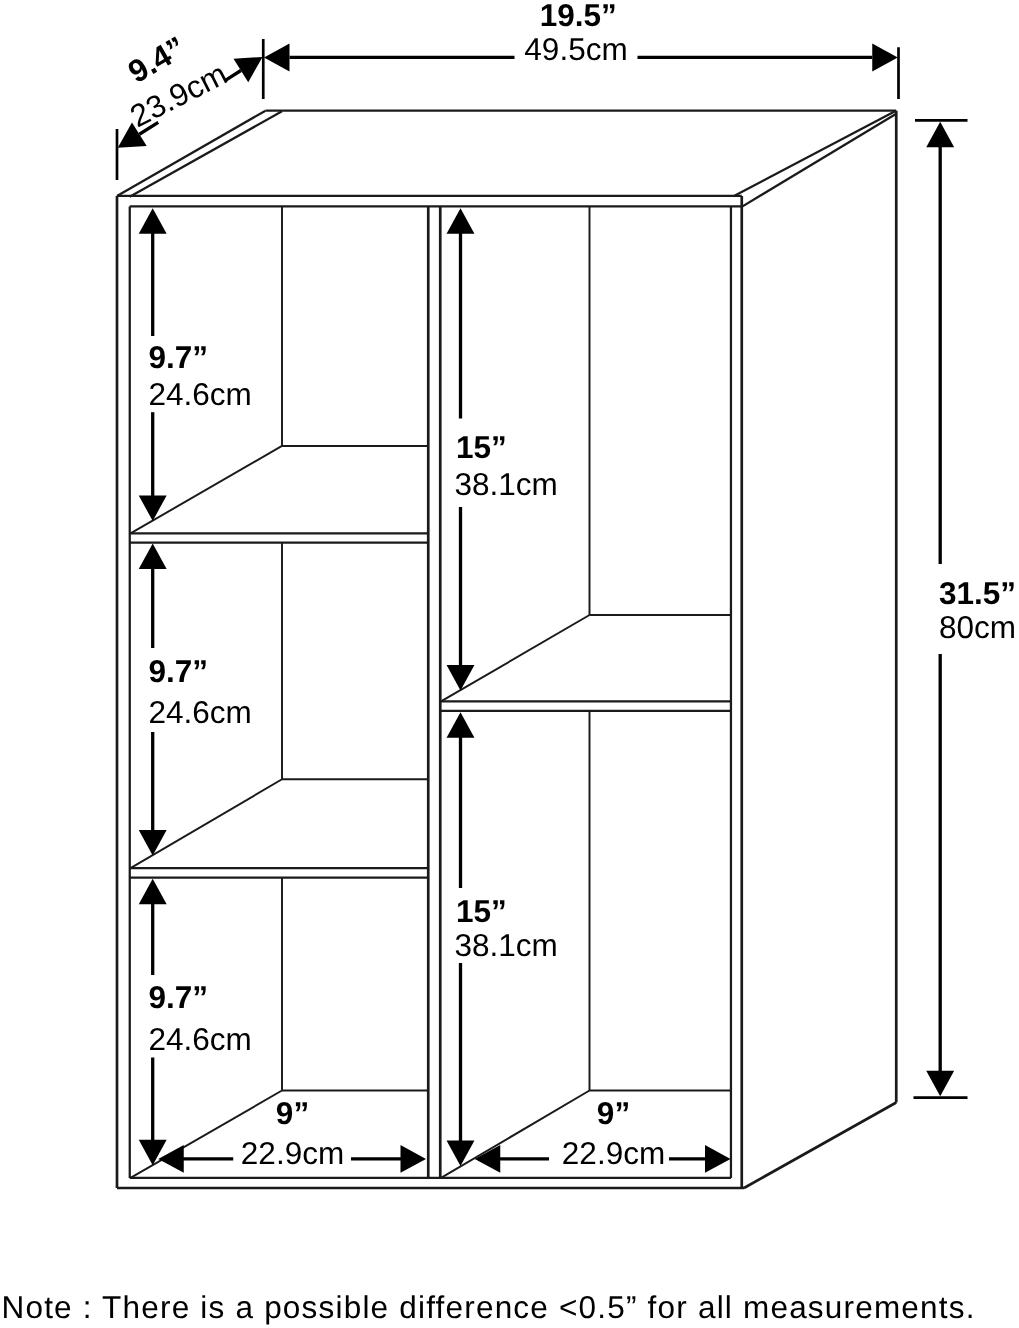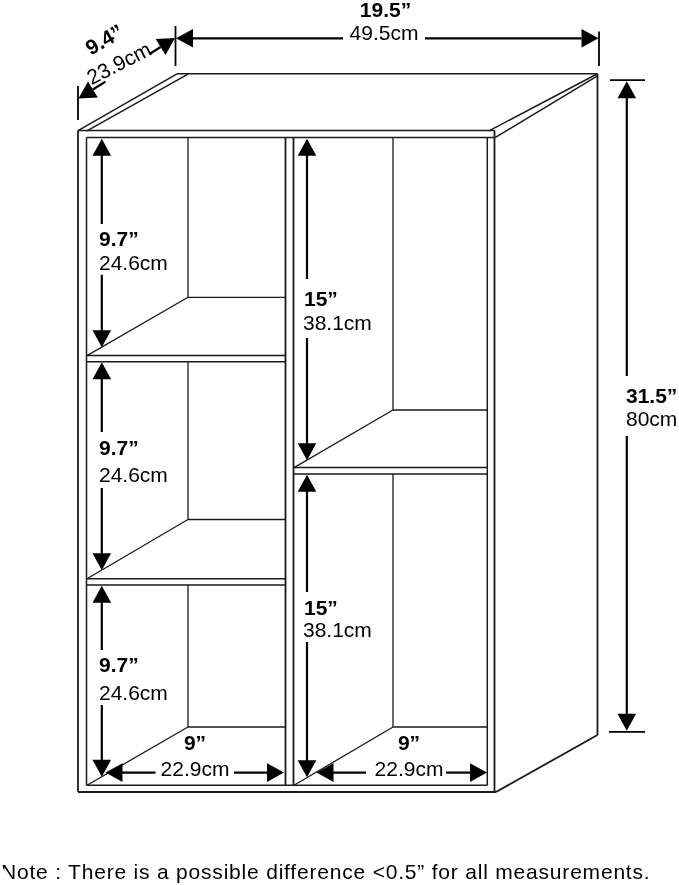--- a/index.html
+++ b/index.html
@@ -1,16 +1,16 @@
 <!DOCTYPE html>
 <html><head>
 <meta charset="utf-8">
 <style>
   html,body{margin:0;padding:0;background:#ffffff;}
-  .page{position:relative;width:679px;height:885px;background:#ffffff;overflow:hidden;border-radius:30px;}
+  .page{position:relative;width:679px;height:885px;background:#ffffff;overflow:hidden;}
   text{font-family:"Liberation Sans",sans-serif;fill:#000000;}
   .b{font-weight:700;font-size:22px;}
   .lab{font-size:21px;}
 </style>
 </head>
 <body>
 <div class="page">
 <svg width="679" height="885" viewBox="0 0 679 885">
 <g fill="none" stroke="#1a1a1a" stroke-width="1.5" stroke-linecap="butt">
 

